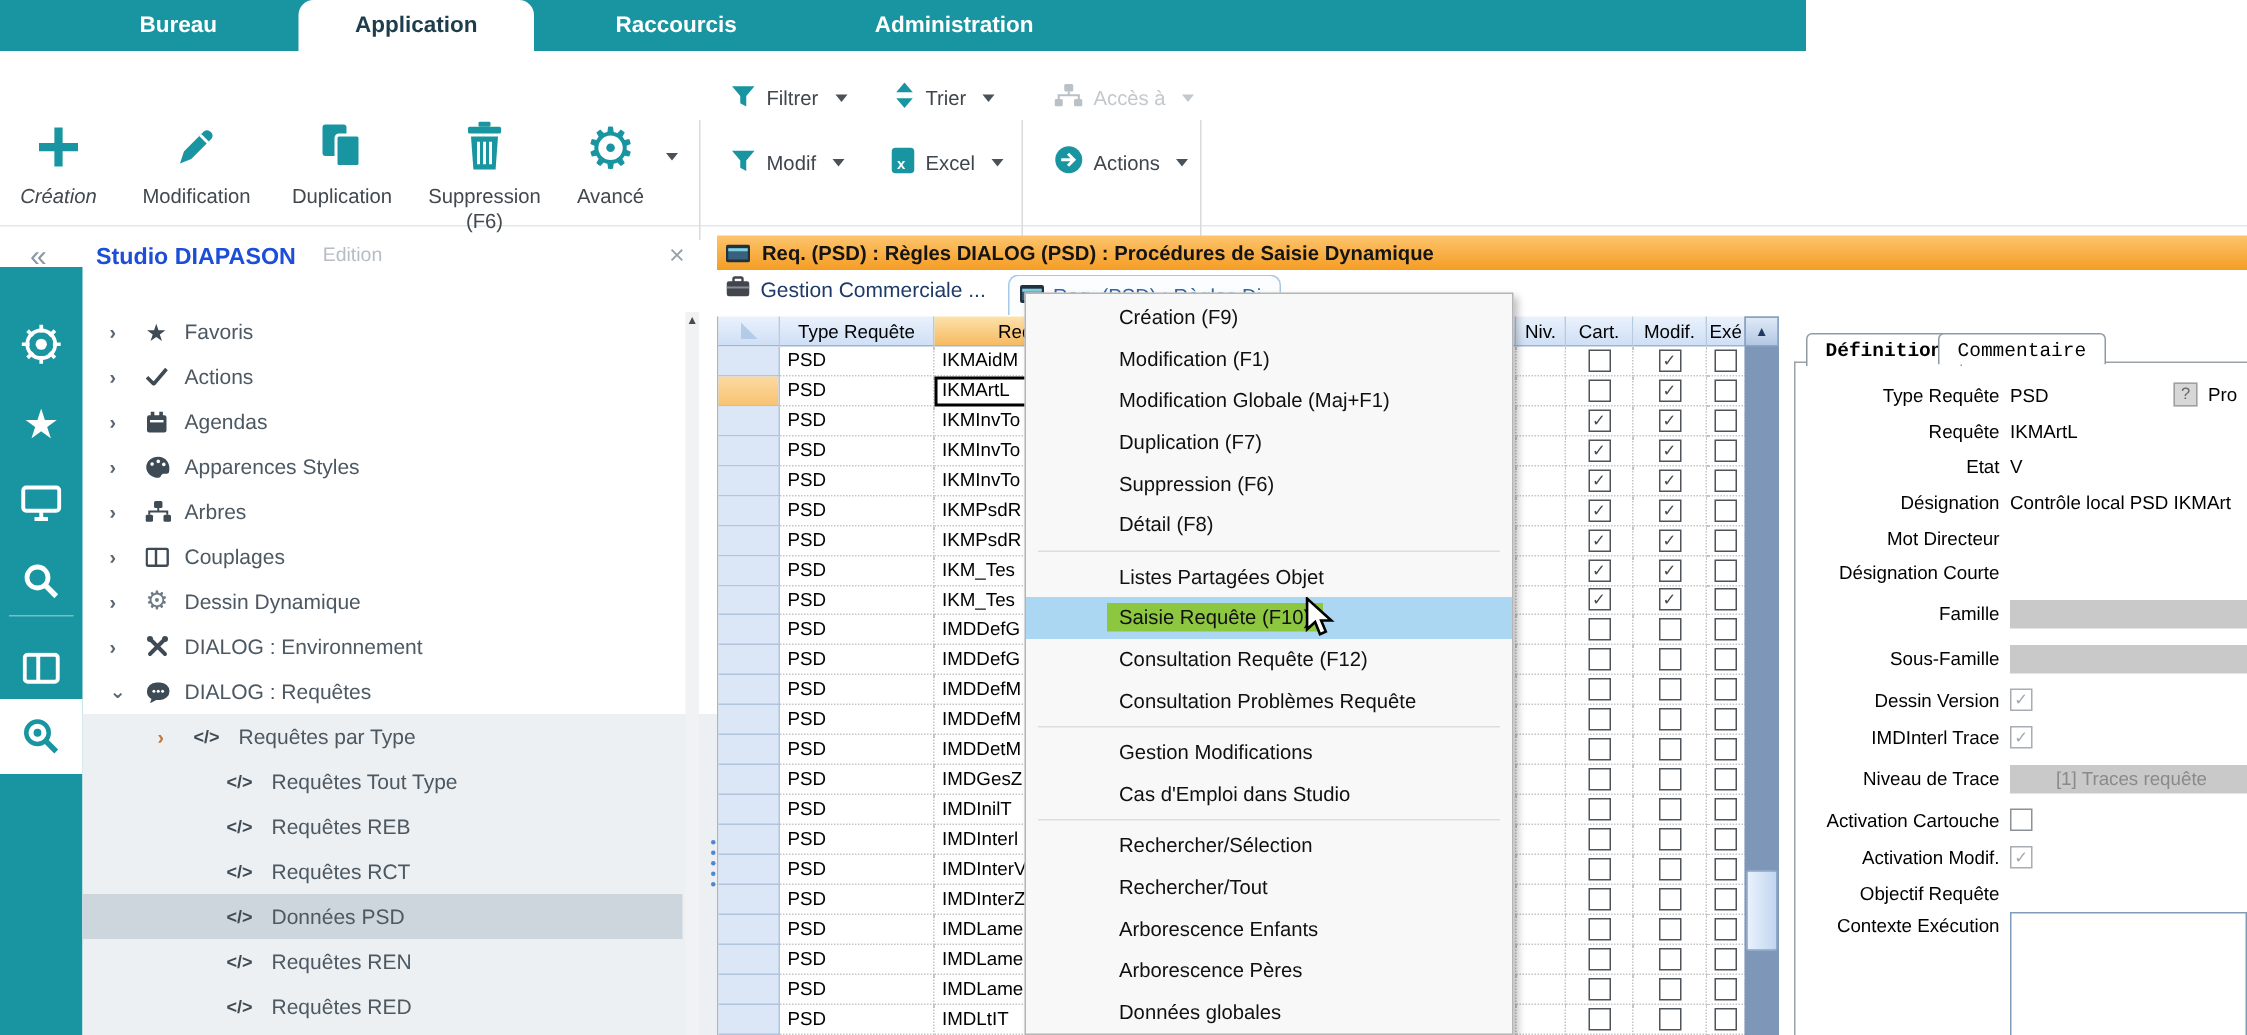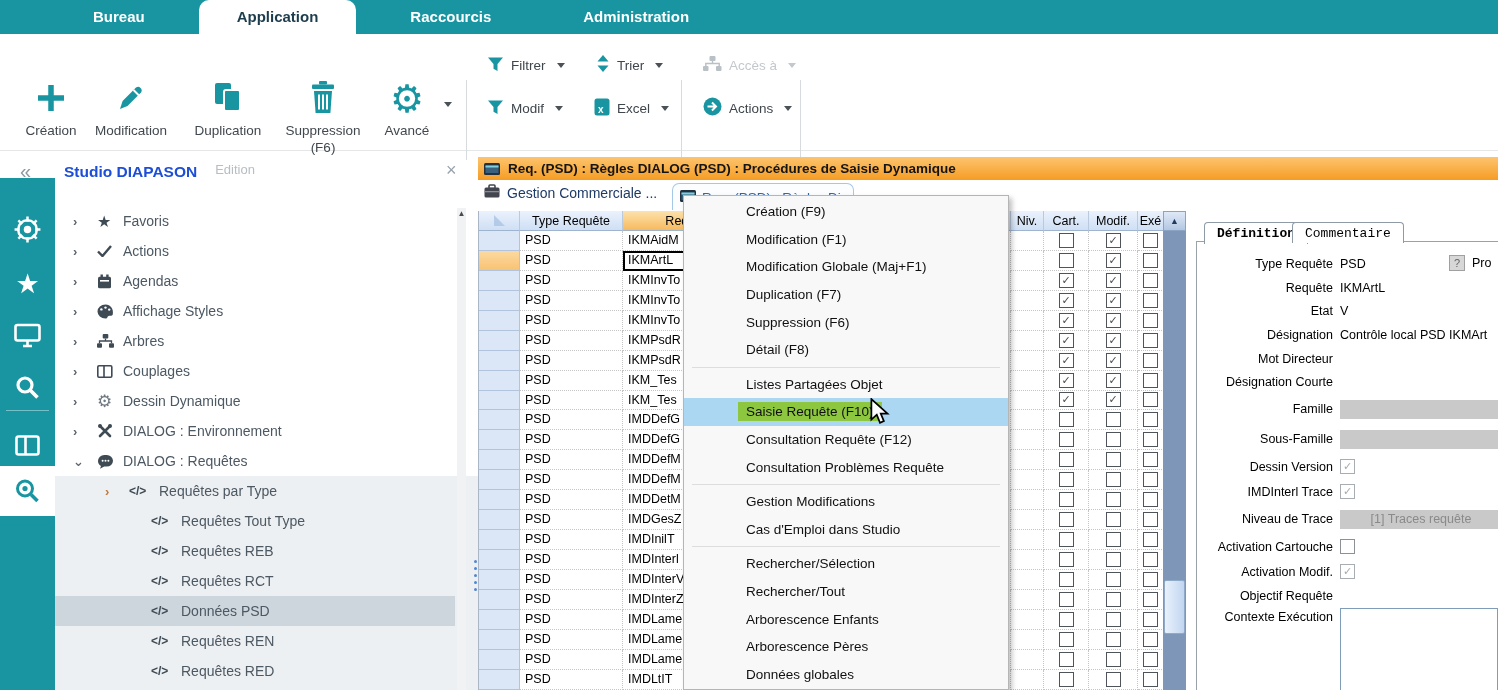--- a/index.html
+++ b/index.html
@@ -1,21 +1,21 @@
 <!DOCTYPE html>
 <html><head>
 <meta charset="utf-8">
 <style>
   html,body{margin:0;padding:0;background:#fff;}
   body{width:1498px;height:690px;position:relative;overflow:hidden;
        font-family:"Liberation Sans","DejaVu Sans",sans-serif;
        -webkit-font-smoothing:antialiased;}
 
   
-  .topbar{position:absolute;left:0;top:0;width:1498px;height:34px;background:#1995A1;
+  .topbar{position:absolute;left:0;top:0;width:1204px;height:34px;background:#1995A1;
           display:flex;padding-left:55px;box-sizing:border-box;}
   .tb-tab{line-height:34px;padding:0 38px;margin-right:16px;color:#fff;
           font-weight:bold;font-size:15px;cursor:default;}
   .tb-tab.active{background:#fff;border-radius:10px 10px 0 0;color:#1d3d4d;}
 
   
   .ribbon{position:absolute;left:0;top:34px;width:1498px;height:117px;background:#fff;
           border-bottom:1px solid #e4e6e8;box-sizing:border-box;}
   .rbtn{position:absolute;top:42px;text-align:center;color:#41484e;font-size:13.5px;}
   .rbtn .ric{height:46px;display:flex;align-items:center;justify-content:center;position:relative;}
@@ -137,21 +137,21 @@
 <body>
 
 <div class="topbar">
   <div class="tb-tab">Bureau</div>
   <div class="tb-tab active">Application</div>
   <div class="tb-tab">Raccourcis</div>
   <div class="tb-tab">Administration</div>
 </div>
 
 <div class="ribbon">
-  <div class="rbtn" style="left:18px;width:66px;">
+  <div class="rbtn" style="left:6px;width:66px;font-style:italic;">
     <div class="ric">
         <span><svg width="34" height="34">
             <path d="M17 4v26M4 17h26" stroke="#1995A1" stroke-width="5.5"></path>
           </svg></span>
       </div>
     <div class="rlbl">Création</div>
   </div>
   <div class="rbtn" style="left:82px;width:98px;">
     <div class="ric">
         <span><svg width="34" height="34">
@@ -331,21 +331,21 @@
      <span class="ticn">
         <svg width="17" height="15">
           <path d="M8.5 0.5a8 7 0 100 14c2.2 0 1.6-2.1 3.1-2.6 1.3-.5 3.1.6 4.1-1.1C17 5 13.5 0.5 8.5 0.5z" fill="#3e4a54"></path>
           <g fill="#fff">
             <circle cx="4.4" cy="5.4" r="1.2"></circle>
             <circle cx="8.5" cy="3.6" r="1.2"></circle>
             <circle cx="12.2" cy="5.6" r="1.2"></circle>
           </g>
         </svg>
       </span>
-     <span>Affichage Styles</span>
+     <span>Apparences Styles</span>
    </div>
     <div class="tree-item">
      <span class="chev" style="">›</span>
      <span class="ticn">
         <svg width="17" height="14">
           <g fill="#3e4a54">
             <rect x="5.7" y="0" width="5.6" height="4.6" rx="1"></rect>
             <rect x="0" y="9.2" width="5" height="4.6" rx="1"></rect>
             <rect x="12" y="9.2" width="5" height="4.6" rx="1"></rect>
           </g>

